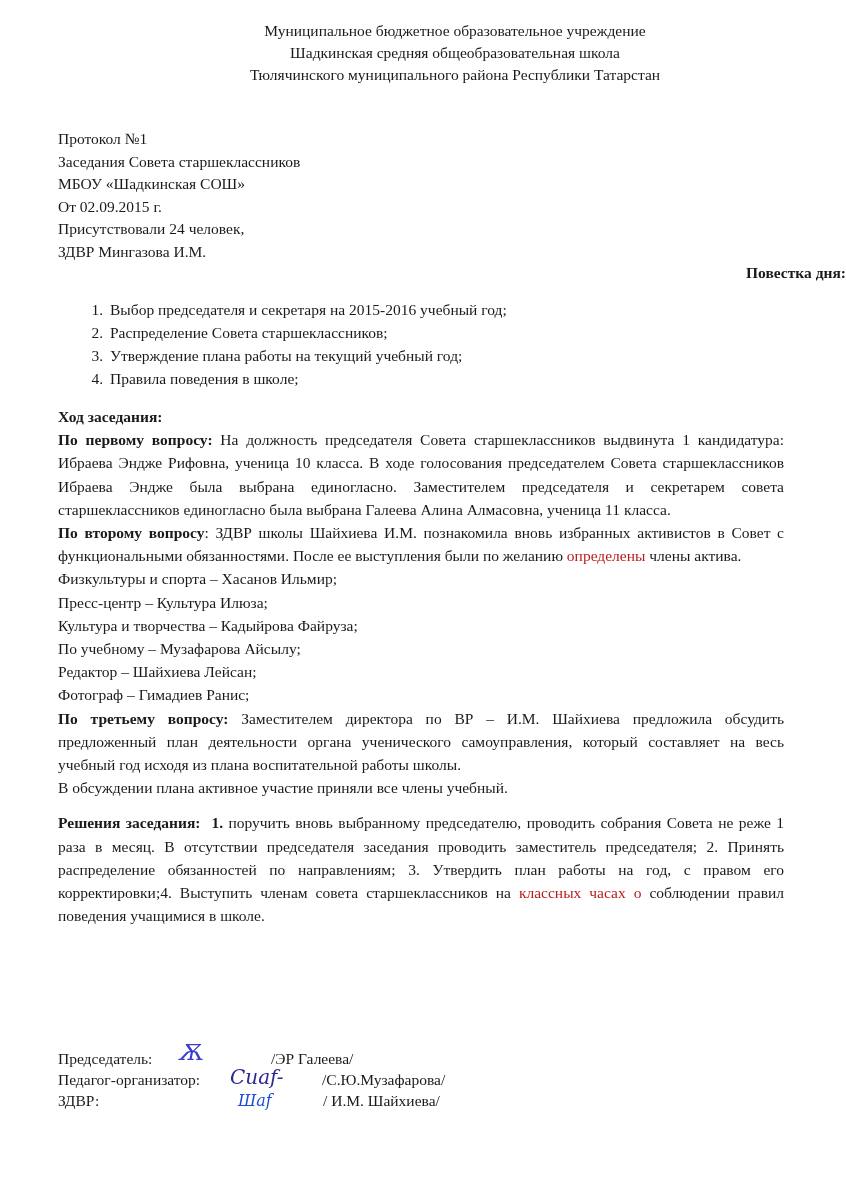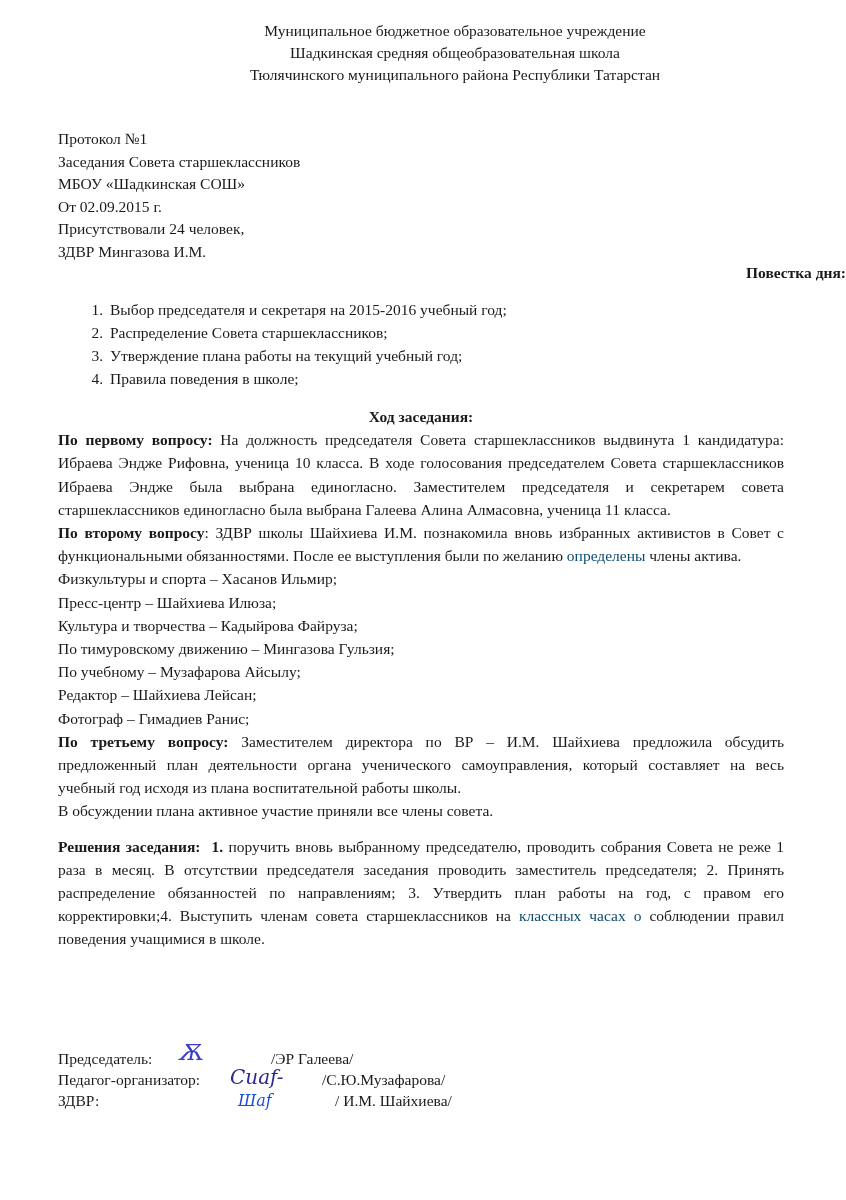--- a/index.html
+++ b/index.html
@@ -8,24 +8,24 @@
     font-family: "Liberation Serif", "DejaVu Serif", serif;
     color: #1a1a1a; font-size: 15.5px;
   }
   .header { position: absolute; top: 20px; left: 0; width: 846px; text-align: center; line-height: 22px; font-size: 15.5px; padding-left: 32px; }
   .meta { position: absolute; top: 128px; left: 58px; line-height: 22.5px; }
   .agenda-title { position: absolute; top: 264px; left: 0; width: 846px; text-align: right; font-weight: bold; font-family: "Liberation Sans Narrow", "Liberation Serif", serif; }
   .agenda-list { position: absolute; top: 298px; left: 58px; margin: 0; padding: 0; list-style: none; line-height: 23px; }
   .agenda-list li { display: flex; }
   .agenda-list .num { width: 52px; text-align: right; padding-right: 7px; box-sizing: border-box; }
   .body { position: absolute; top: 405px; left: 58px; width: 726px; line-height: 23.2px; }
-  .section-title { text-align: center; font-weight: bold; margin-left: 0; width: 726px; }
+  .section-title { font-weight: bold; margin-left: 0; width: 726px; }
   .para { text-align: justify; margin: 0; }
   .b { font-weight: bold; }
-  .faded { color: #0c4a6e; }
+  .faded { color: #b91c1c; }
   .spacer { height: 12px; }
   .signatures { position: absolute; top: 1048px; left: 58px; line-height: 21px; width: 500px; }
   .sig-row { position: relative; height: 21px; }
   .sig-role { position: absolute; left: 0; }
   .sig-name { position: absolute; }
   .sig-mark { position: absolute; color: #3b3bd0; font-style: italic; font-family: "DejaVu Serif", serif; }
 </style>
 </head>
 <body>
 
@@ -63,42 +63,41 @@
       <span>Правила поведения в школе;</span>
     </li>
 </ol>
 
 <div class="body">
   <div class="section-title">Ход заседания:</div>
   <p class="para"><span class="b">По первому вопросу:</span><span>  На должность председателя Совета старшеклассников выдвинута 1 кандидатура: Ибраева Эндже Рифовна, ученица 10 класса. В ходе голосования председателем Совета старшеклассников Ибраева Эндже была выбрана единогласно. Заместителем председателя и секретарем совета старшеклассников единогласно была выбрана Галеева Алина Алмасовна, ученица 11 класса.</span></p>
   <p class="para"><span class="b">По второму вопросу</span><span>: ЗДВР школы Шайхиева И.М. познакомила вновь избранных активистов в Совет с функциональными обязанностями. После ее выступления были по желанию </span><span class="faded">определены</span><span> члены актива.</span></p>
   <div>
     <div>Физкультуры и спорта – Хасанов  Ильмир;</div>
-    <div>Пресс-центр – Шайхиева Илюза;</div>
+    <div>Пресс-центр – Культура Илюза;</div>
     <div>Культура и творчества – Кадыйрова Файруза;</div>
-    <div>По тимуровскому движению – Мингазова Гульзия;</div>
     <div>По учебному – Музафарова Айсылу;</div>
     <div>Редактор – Шайхиева Лейсан;</div>
     <div>Фотограф – Гимадиев Ранис;</div>
   </div>
   <p class="para"><span class="b">По третьему вопросу:</span><span> Заместителем директора по ВР – И.М. Шайхиева предложила обсудить предложенный план деятельности органа ученического самоуправления, который составляет на весь учебный год исходя из плана воспитательной работы школы.</span></p>
-  <div>В обсуждении плана активное участие приняли все члены совета.</div>
+  <div>В обсуждении плана активное участие приняли все члены учебный.</div>
   <div class="spacer"></div>
   <p class="para"><span class="b">Решения заседания:</span>&nbsp; <span class="b">1.</span><span> поручить вновь выбранному председателю, проводить собрания Совета не реже 1 раза в месяц. В отсутствии председателя заседания проводить заместитель председателя; 2. Принять распределение обязанностей по направлениям; 3. Утвердить план работы на год, с правом его корректировки;4. Выступить членам совета старшеклассников на </span><span class="faded">классных часах о</span><span> соблюдении правил поведения учащимися в школе.</span></p>
 </div>
 
 <div class="signatures">
   <div class="sig-row">
     <span class="sig-role">Председатель:</span>
     <span class="sig-mark" style="left:120px;top:-6px;font-size:22px">Ѫ</span>
     <span class="sig-name" style="left:213px">/ЭР Галеева/</span>
   </div>
   <div class="sig-row">
     <span class="sig-role">Педагог-организатор:</span>
     <span class="sig-mark" style="left:172px;top:-2px;font-size:20px;color:#2a2a90">Cuaf-</span>
     <span class="sig-name" style="left:264px">/С.Ю.Музафарова/</span>
   </div>
   <div class="sig-row">
     <span class="sig-role">ЗДВР:</span>
     <span class="sig-mark" style="left:180px;top:0px;font-size:16px;color:#1d4ed8">Шаf</span>
-    <span class="sig-name" style="left:277px">/ И.М. Шайхиева/</span>
+    <span class="sig-name" style="left:265px">/ И.М. Шайхиева/</span>
   </div>
 </div>
 
 </body></html>

